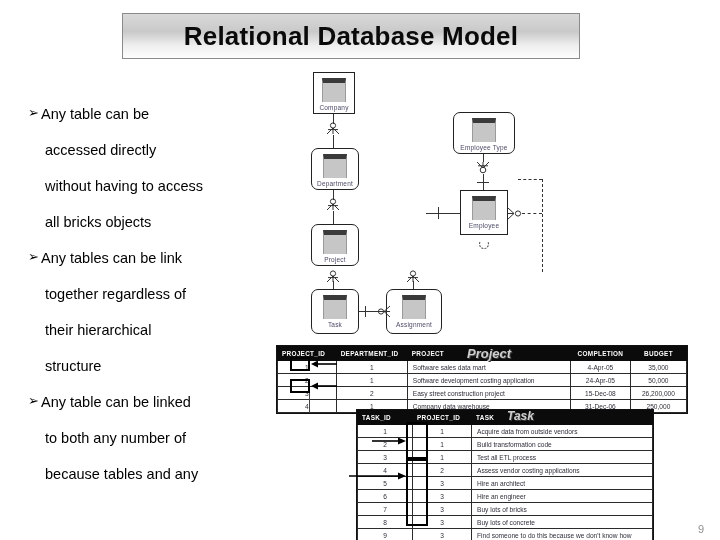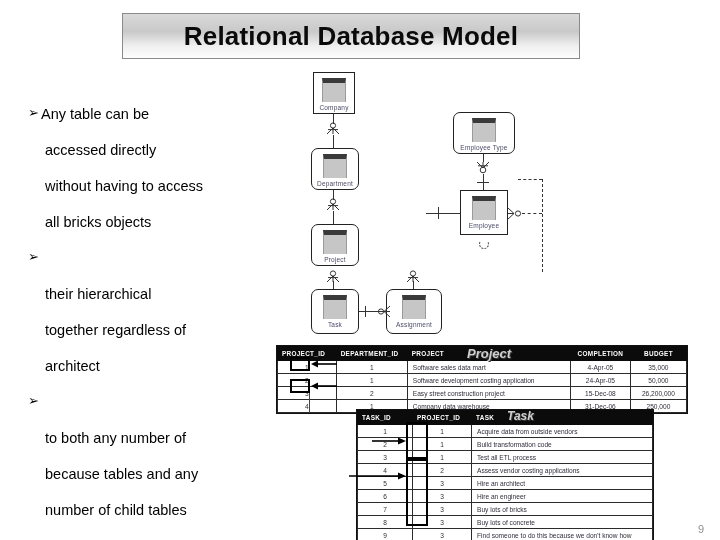--- a/index.html
+++ b/index.html
@@ -108,41 +108,40 @@
         <span class="txt">accessed directly</span>
       </div>
     <div class="bline sub">
         <span class="txt">without having to access</span>
       </div>
     <div class="bline sub">
         <span class="txt">all bricks objects</span>
       </div>
     <div class="bline">
         <span class="mark">➢</span>
+        <span class="txt">Any tables can be link</span>
+      </div>
+    <div class="bline sub">
+        <span class="txt">together regardless of</span>
       </div>
     <div class="bline sub">
         <span class="txt">their hierarchical</span>
       </div>
     <div class="bline sub">
-        <span class="txt">together regardless of</span>
-      </div>
-    <div class="bline sub">
-        <span class="txt">architect</span>
+        <span class="txt">structure</span>
       </div>
     <div class="bline">
         <span class="mark">➢</span>
+        <span class="txt">Any table can be linked</span>
       </div>
     <div class="bline sub">
         <span class="txt">to both any number of</span>
       </div>
     <div class="bline sub">
         <span class="txt">because tables and any</span>
-      </div>
-    <div class="bline sub">
-        <span class="txt">number of child tables</span>
       </div>
   </div>
 
   <div class="er">
 
     <div class="ln lnv" style="left:47px;top:52px;height:10px;"></div>
     <div class="ln lnv" style="left:47px;top:73px;height:13px;"></div>
     <div class="ln lnv" style="left:47px;top:128px;height:10px;"></div>
     <div class="ln lnv" style="left:47px;top:149px;height:13px;"></div>
 

